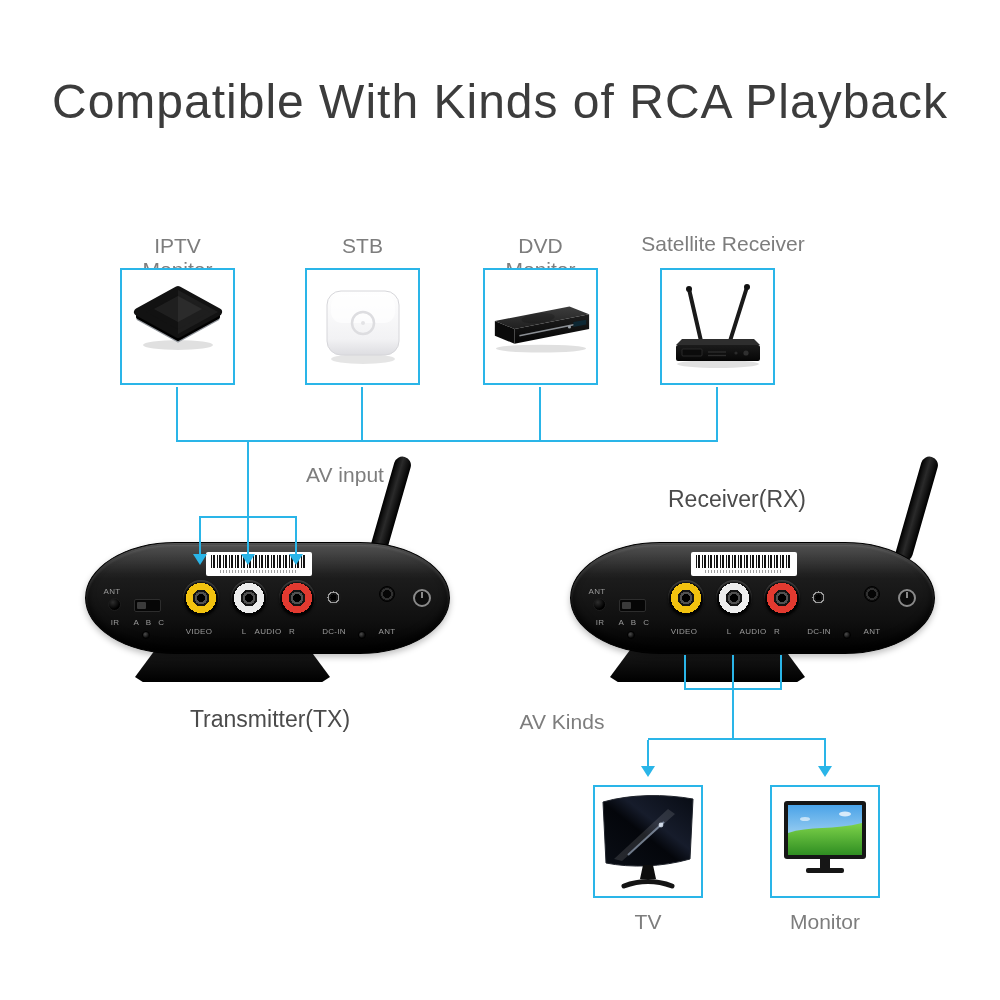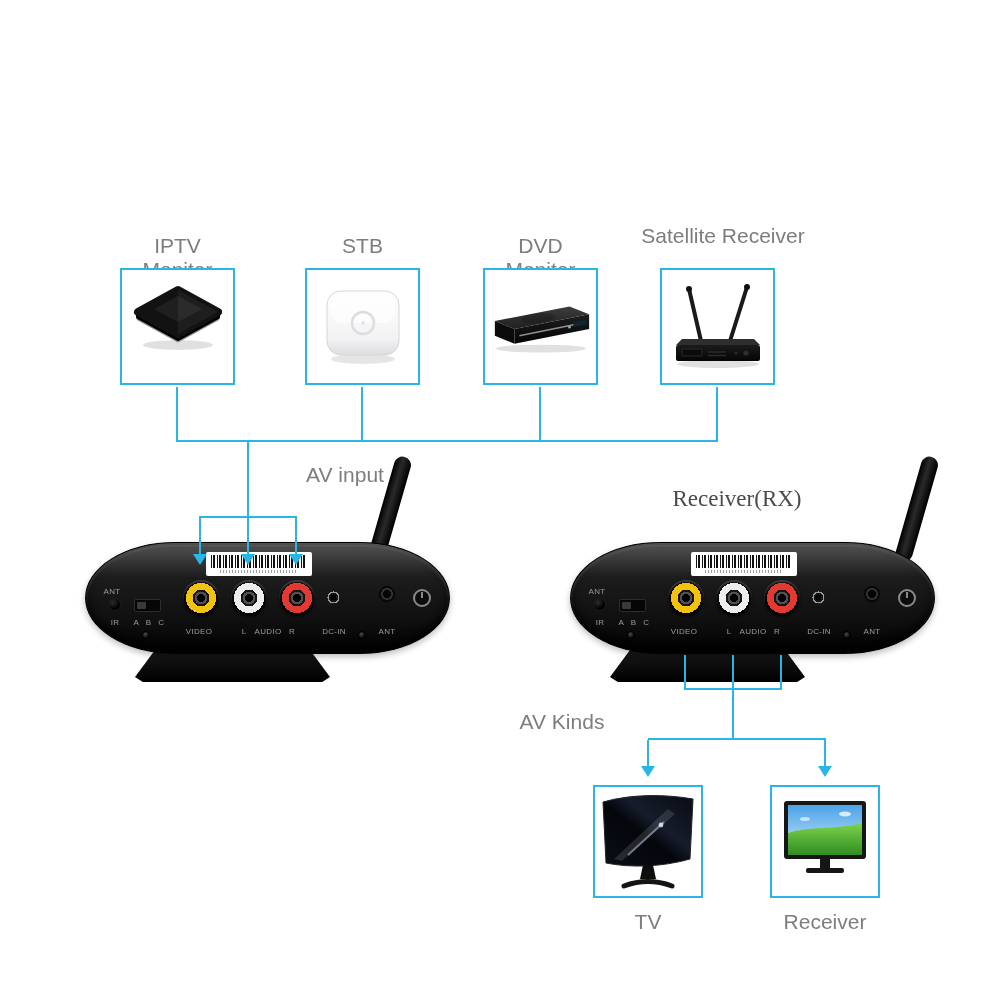--- a/index.html
+++ b/index.html
@@ -6,21 +6,21 @@
   html,body { background:#fff; }
   .canvas {
     position:relative; width:1000px; height:1000px; background:#fff;
     font-family:"Liberation Sans", sans-serif; overflow:hidden; margin:0 auto;
   }
   .title {
     position:absolute; top:74px; left:0; width:100%; text-align:center;
     font-size:48px; color:#3c3c3c; letter-spacing:1px; font-weight:400;
   }
   .lbl-lg { position:absolute; text-align:center; font-size:21px; color:#7d7d7d; }
-  .lbl-dk { position:absolute; text-align:center; font-size:23px; color:#4b4b4b;font-family:Liberation Serif, serif; }
+  .lbl-dk { position:absolute; text-align:center; font-size:23px; color:#4b4b4b; }
   .src-box, .out-box {
     position:absolute; border:2px solid var(--accent,#2ab5e8); background:#fff;
     display:flex; align-items:center; justify-content:center;
   }
   .src-box { width:115px; height:117px; }
   .out-box { width:110px; height:113px; }
   .cline { position:absolute; background:var(--accent,#2ab5e8); z-index:6; }
   .arr {
     position:absolute; width:0; height:0; z-index:6;
     border-left:7px solid transparent; border-right:7px solid transparent;
@@ -95,25 +95,26 @@
   .screw {
     position:absolute; width:8px; height:8px; border-radius:50%; border:1px solid #000;
     background:radial-gradient(circle at 35% 35%, #4c4c4c, #0a0a0a 70%);
   }
 </style>
 </head>
 <body>
 
 <div class="canvas">
 
+  <div class="title">Compatible With Kinds of RCA Playback</div>
 
   <div class="lbl-lg" style="left:120px;top:234px;width:115px">IPTV Monitor</div>
   <div class="lbl-lg" style="left:305px;top:234px;width:115px">STB</div>
   <div class="lbl-lg" style="left:483px;top:234px;width:115px">DVD Monitor</div>
-  <div class="lbl-lg" style="left:623px;top:224px;width:200px">Satellite Receiver</div>
+  <div class="lbl-lg" style="left:623px;top:232px;width:200px">Satellite Receiver</div>
 
   <div class="src-box" style="left:120px;top:268px">
     <svg width="100" height="90" viewBox="0 0 100 90">
       <ellipse cx="50" cy="63" rx="35" ry="5" fill="#000" opacity="0.12"></ellipse>
       <path d="M10,33 L50,55 L90,33 L90,37 L50,59 L10,37 Z" fill="#8f949a" stroke="#8f949a" stroke-width="3" stroke-linejoin="round"></path>
       <path d="M10,30 L50,52 L90,30 L90,35 L50,57 L10,35 Z" fill="#000" stroke="#000" stroke-width="4" stroke-linejoin="round"></path>
       <path d="M50,8 L90,30 L50,52 L10,30 Z" fill="#121212" stroke="#121212" stroke-width="8" stroke-linejoin="round"></path>
       <path d="M50,8 L90,30 L50,52 Z" fill="#ffffff" opacity="0.05"></path>
       <path d="M50,14 L74,27 L50,40 L26,27 Z" fill="#ffffff" opacity="0.06"></path>
     </svg>
@@ -260,20 +261,21 @@
       <div class="ant-port" style="left:293px;top:43px"></div>
       <div class="tlabel" style="left:301px;top:84px">ANT</div>
       <div class="power-btn" style="left:327px;top:46px">
           <i></i>
         </div>
       <div class="screw" style="left:56px;top:88px"></div>
       <div class="screw" style="left:272px;top:88px"></div>
     </div>
   </div>
 
+  <div class="lbl-dk" style="left:170px;top:706px;width:200px">Transmitter(TX)</div>
   <div class="lbl-lg" style="left:487px;top:710px;width:150px">AV Kinds</div>
 
   <div class="cline" style="left:684px;top:655px;width:2px;height:35px"></div>
   <div class="cline" style="left:732px;top:655px;width:2px;height:35px"></div>
   <div class="cline" style="left:780px;top:655px;width:2px;height:35px"></div>
   <div class="cline" style="left:684px;top:688px;width:98px;height:2px"></div>
   <div class="cline" style="left:732px;top:690px;width:2px;height:50px"></div>
   <div class="cline" style="left:648px;top:738px;width:178px;height:2px"></div>
   <div class="cline" style="left:647px;top:740px;width:2px;height:28px"></div>
   <div class="cline" style="left:824px;top:740px;width:2px;height:28px"></div>
@@ -315,15 +317,15 @@
       <rect x="13" y="16" width="74" height="50" fill="url(#monSky)"></rect>
       <path d="M13,44 C33,37 60,41 87,34 L87,66 L13,66 Z" fill="url(#monGnd)"></path>
       <ellipse cx="70" cy="25" rx="6" ry="2.4" fill="#ffffff" opacity="0.75"></ellipse>
       <ellipse cx="30" cy="30" rx="5" ry="2" fill="#ffffff" opacity="0.6"></ellipse>
       <rect x="45" y="70" width="10" height="9" fill="#161616"></rect>
       <rect x="31" y="79" width="38" height="5" rx="2" fill="#161616"></rect>
     </svg>
   </div>
 
   <div class="lbl-lg" style="left:593px;top:910px;width:110px">TV</div>
-  <div class="lbl-lg" style="left:770px;top:910px;width:110px">Receiver</div>
+  <div class="lbl-lg" style="left:770px;top:910px;width:110px">Monitor</div>
 
 </div>
 
 </body></html>

